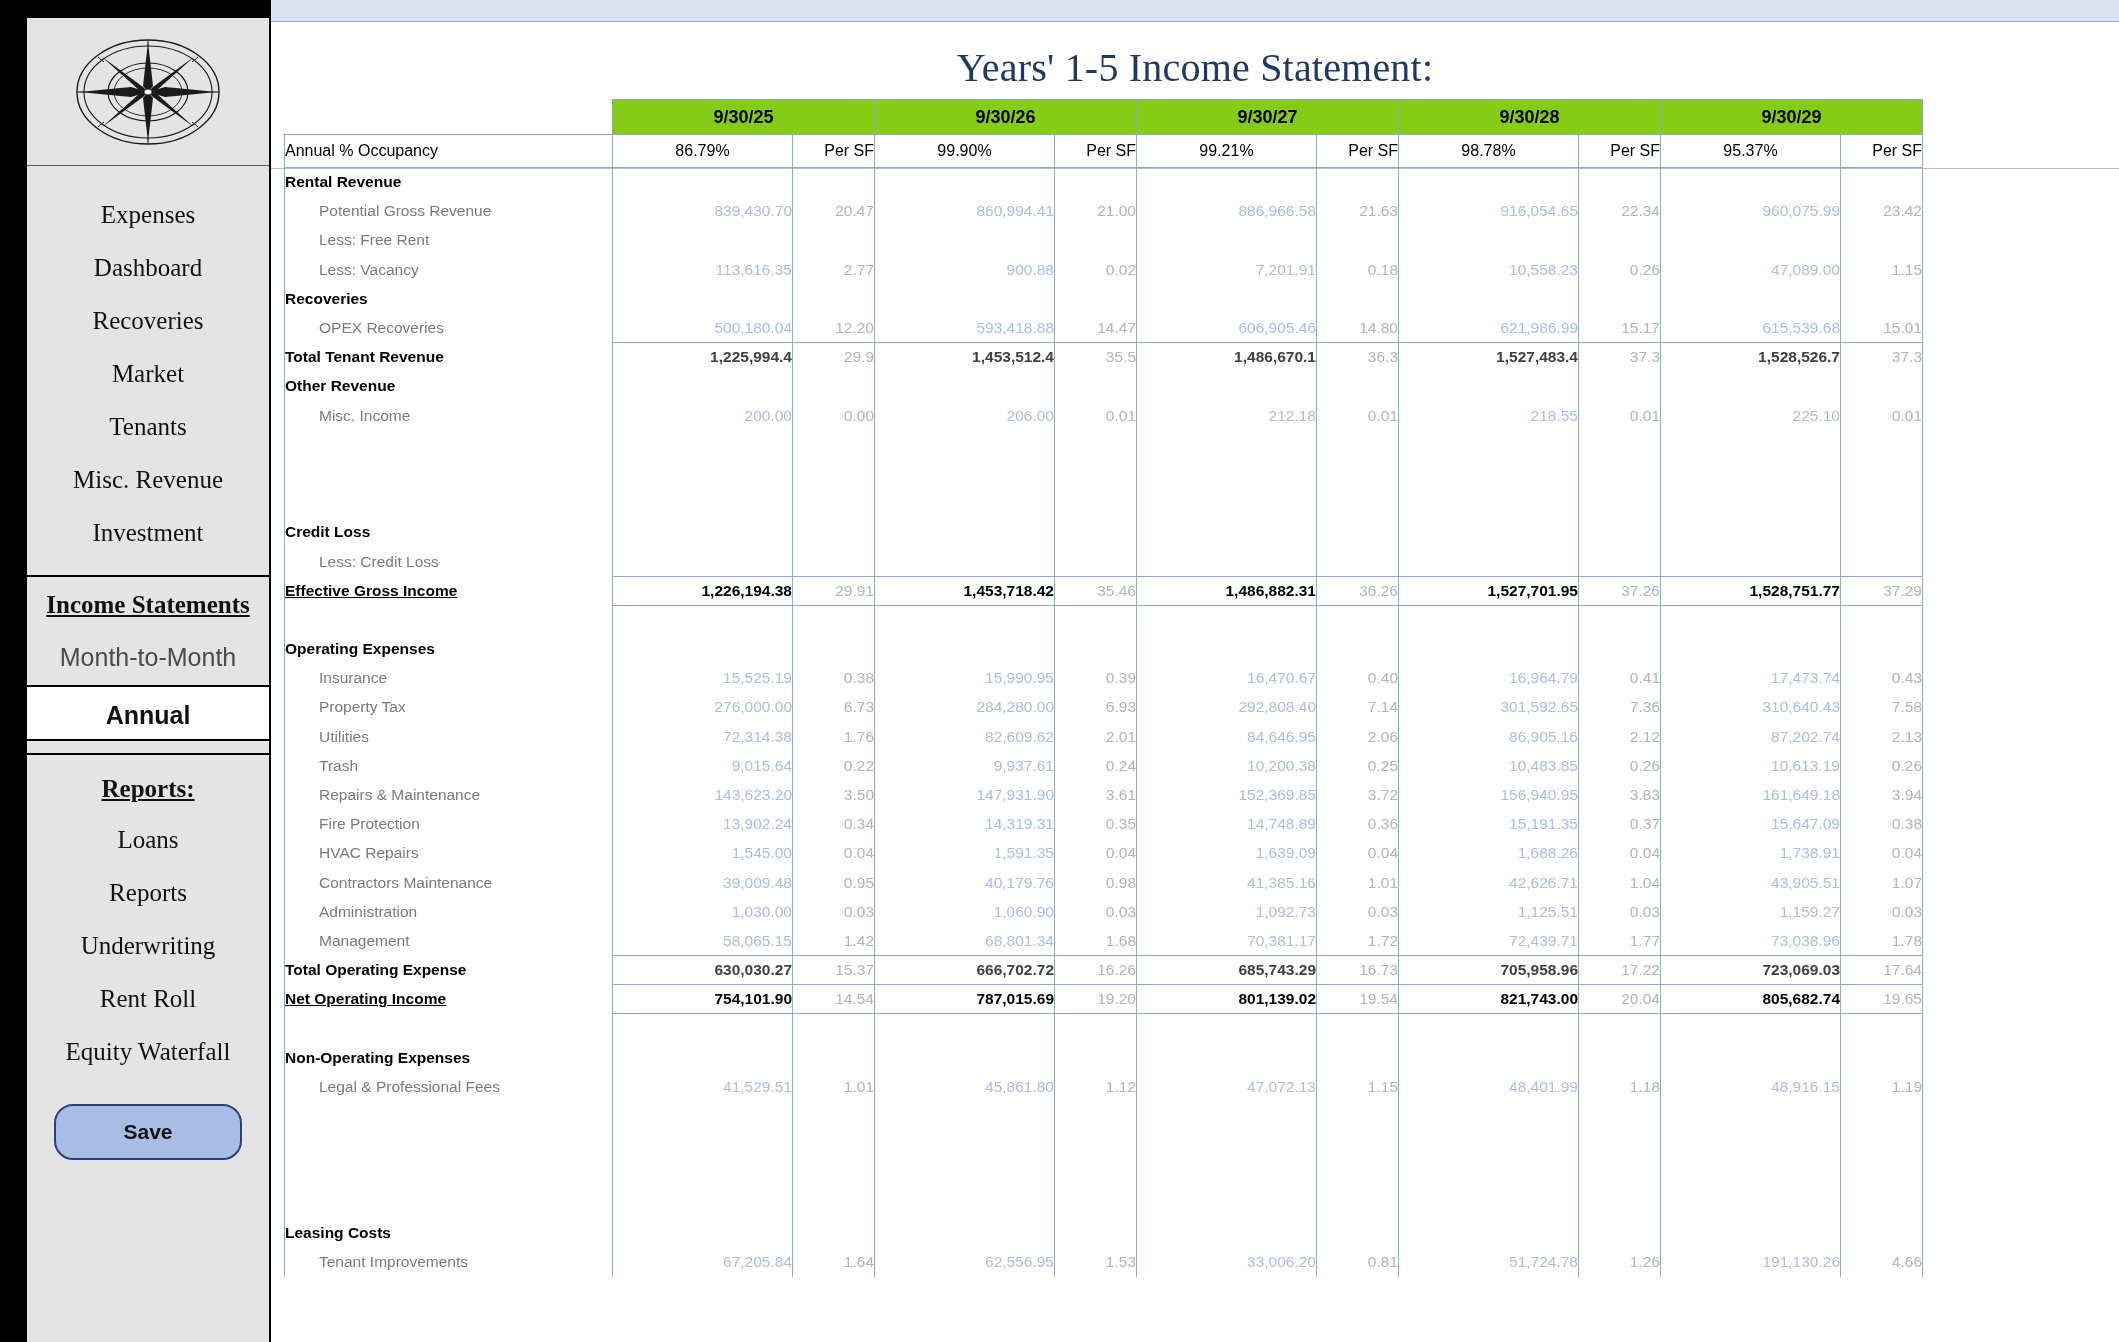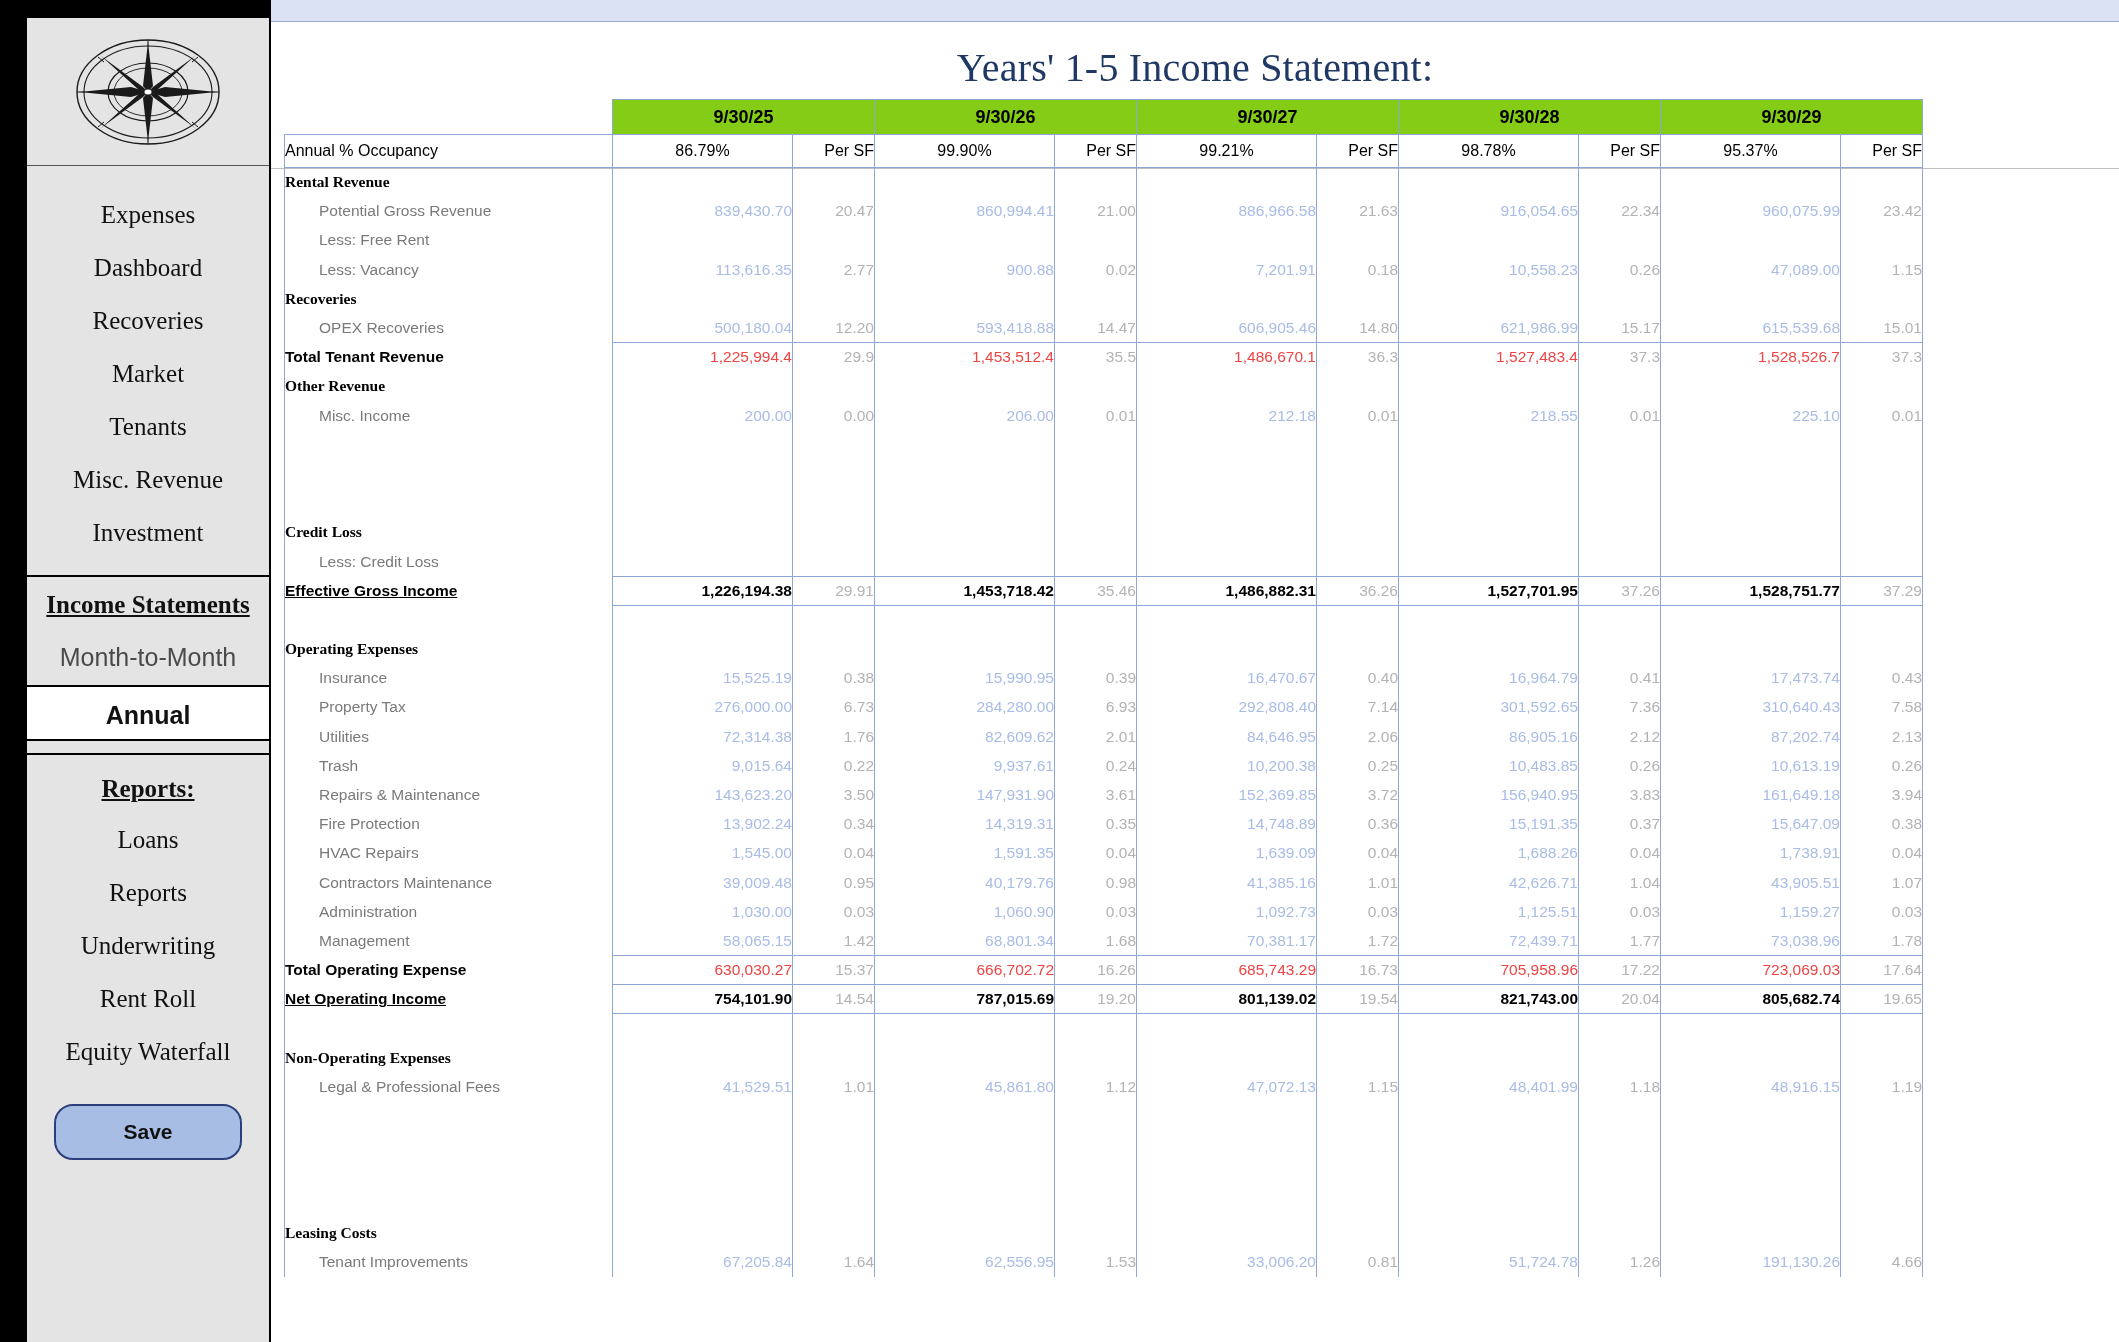--- a/index.html
+++ b/index.html
@@ -169,21 +169,21 @@
   tr.datarow td { height:29.2px; }
 
   .lbl {
     padding-left:5px;
     border-left:1.5px solid #8fa6d8;
     border-right:1.5px solid #8fa6d8;
     color:#000;
     white-space:nowrap;
     vertical-align:middle;
   }
-  .lbl.head { font-weight:bold; font-size:15.5px;font-family:Liberation Serif, serif; }
+  .lbl.head { font-weight:bold; font-size:15.5px; }
   .lbl.sub  { padding-left:34px; color:#7a7a7a; font-weight:normal; }
   .lbl.total { font-weight:bold; }
   .lbl.total-ul { font-weight:bold; text-decoration:underline; }
   .lbl.blank { }
 
   .val {
     text-align:right; padding-right:9px;
     color:#a9bce6;
     border-right:1.5px solid #8fa6d8;
     white-space:nowrap;
@@ -191,21 +191,21 @@
   }
   .psf {
     text-align:right; padding-right:5px;
     color:#b3b3b3;
     border-right:1.5px solid #8fa6d8;
     white-space:nowrap;
     vertical-align:middle;
   }
 
   
-  tr.totalrow .val { color:#ef4444; font-weight:normal; }
+  tr.totalrow .val { color:#404040; font-weight:bold; }
   tr.totalrow .psf { color:#b3b3b3; font-weight:normal; }
   tr.totalrow td.val, tr.totalrow td.psf { border-top:1.5px solid #8fa6d8; }
 
   tr.totalrow2 .val { color:#000; font-weight:bold; }
   tr.totalrow2 .psf { color:#b3b3b3; }
   tr.totalrow2 td.val, tr.totalrow2 td.psf {
     border-top:1.5px solid #8fa6d8;
     border-bottom:1.5px solid #8fa6d8;
   }
 

